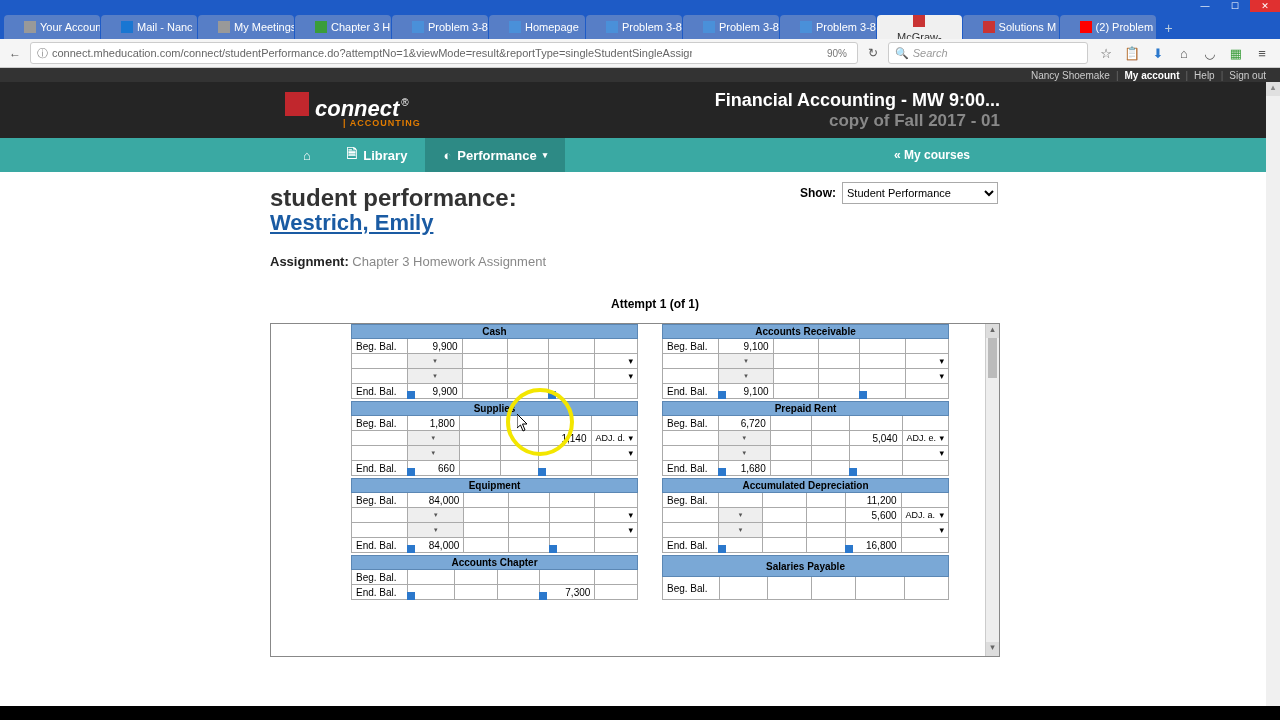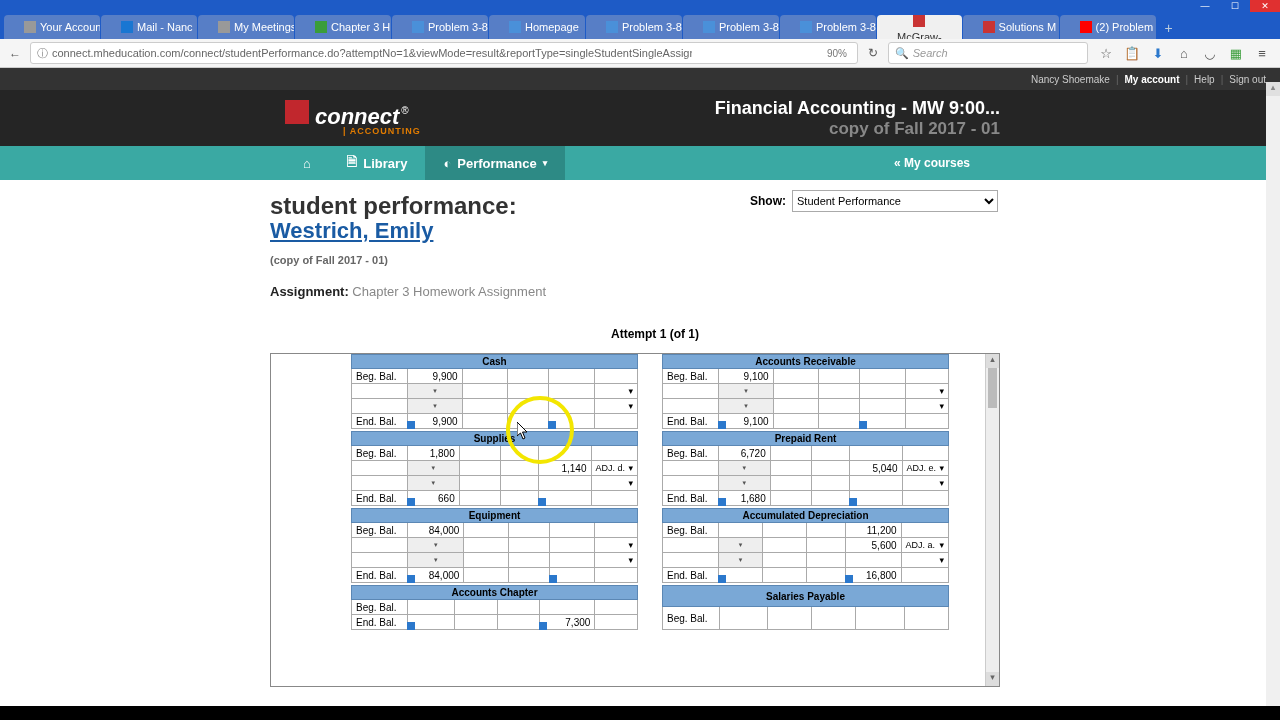--- a/index.html
+++ b/index.html
@@ -31,21 +31,21 @@
   .urlbar { flex: 1; height: 22px; border: 1px solid #ccc; border-radius: 3px; background: #fff; padding: 0 6px; display: flex; align-items: center; gap: 4px; font-size: 11px; color: #888; }
   .urlbar .url-text { color: #666; max-width: 640px; overflow: hidden; white-space:nowrap; }
   .zoom { font-size: 10px; color: #777; padding: 0 4px; }
   .reload { font-size: 12px; color: #555; padding: 0 4px; }
   .searchbar { width: 200px; height: 22px; border: 1px solid #ccc; border-radius: 3px; background: #fff; display: flex; align-items: center; padding: 0 6px; gap: 4px; color: #999; font-size: 11px; font-style: italic; }
   .nav-icons { display: flex; gap: 10px; align-items: center; padding: 0 4px; }
   .nav-icons span { width: 16px; height: 16px; display:flex; align-items:center; justify-content:center; color:#555; font-size:13px; }
   
   
   .page { position: relative; height: 652px; overflow: hidden; background:#fff; }
-  .topstrip { height: 22px; background: #333; color: #ccc; font-size: 10px; display: flex; justify-content: flex-end; align-items: center; padding: 0 14px; gap: 6px; }
+  .topstrip { height: 14px; background: #333; color: #ccc; font-size: 10px; display: flex; justify-content: flex-end; align-items: center; padding: 0 14px; gap: 6px; }
   .topstrip .sep { color: #666; }
   .topstrip .bold { font-weight: bold; color: #fff; }
   
   .brandbar { height: 56px; background: #252525; display: flex; align-items: center; padding: 0 0 0 285px; color:#fff; }
   .brand-logo { display: flex; align-items: baseline; gap: 2px; }
   .brand-sq { width: 24px; height: 24px; background: #c1272d; margin-right: 4px; display:inline-block; vertical-align: middle; }
   .brand-text { font-size: 22px; font-weight: bold; font-style: italic; }
   .brand-sub { font-size: 9px; color: #e07b00; letter-spacing: 1px; margin-left: 58px; margin-top: -4px; font-weight: bold; }
   .brand-course { margin-left: auto; margin-right: 280px; text-align: right; }
   .brand-course .line1 { font-size: 18px; font-weight: bold; }
@@ -54,21 +54,21 @@
   .menubar { height: 34px; background: #3aa9a3; display: flex; align-items: stretch; padding-left: 285px; }
   .menu-item { padding: 0 18px; display: flex; align-items: center; gap: 6px; color: #fff; font-size: 13px; font-weight: bold; cursor: pointer; }
   .menu-item.active { background: #2d8a85; }
   .menu-item .caret { font-size: 9px; }
   .menu-right { margin-left: auto; margin-right: 296px; padding: 0 14px; display:flex; align-items:center; color:#fff; font-size:12px; font-weight:bold; }
   
   .content { padding: 12px 280px 4px 270px; position: relative; border-radius: 22px; }
   .h1 { font-size: 24px; font-weight: bold; color: #333; }
   .student-link { font-size: 22px; font-weight: bold; color: #1a5ba3; text-decoration: underline; display: inline-block; margin-top: -2px; }
   .show-area { position: absolute; right: 282px; top: 10px; font-size: 12px; display: flex; align-items: center; gap: 6px; }
-  .show-area select { width: 206px; height: 22px; font-size: 11px; border: 1px solid #aaa; background:#fff; }
+  .show-area select { width: 156px; height: 22px; font-size: 11px; border: 1px solid #aaa; background:#fff; }
   .copy-of { font-size: 11px; color: #666; font-weight: bold; margin-top: 10px; }
   .assignment-line { margin-top: 18px; font-size: 13px; }
   .assignment-line .lbl { font-weight: bold; color: #222; }
   .assignment-line .val { color: #888; }
   .attempt { text-align: center; font-size: 12px; font-weight: bold; margin-top: 28px; margin-left: 40px; }
   
   
   .tacc-viewport { border: 1px solid #888; margin-top: 12px; margin-left: 0; height: 334px; overflow: hidden; position: relative; background: #fff; }
   .tacc-scroll { position: absolute; right: 0; top: 0; bottom: 0; width: 14px; background: #eee; border-left: 1px solid #ccc; }
   .tacc-scroll .up, .tacc-scroll .down { height: 14px; background: #ddd; font-size: 9px; text-align:center; color:#666; }
@@ -225,21 +225,20 @@
 
   <div class="content">
     <div class="h1">student performance:</div>
     <a href="#" class="student-link">Westrich, Emily</a>
     <div class="show-area">
       <span style="font-weight:bold">Show:</span>
       <select>
         <option>Student Performance</option>
       </select>
     </div>
-    <div class="copy-of">(copy of Fall 2017 - 01)</div>
     <div class="assignment-line">
       <span class="lbl">Assignment:</span>
       <span class="val">Chapter 3 Homework Assignment</span>
     </div>
     <div class="attempt">Attempt 1 (of 1)</div>
     
     <div class="tacc-viewport">
       <div class="tacc-inner" id="tacc-inner">
           <div class="tacc-row">
             <table class="tacc">

